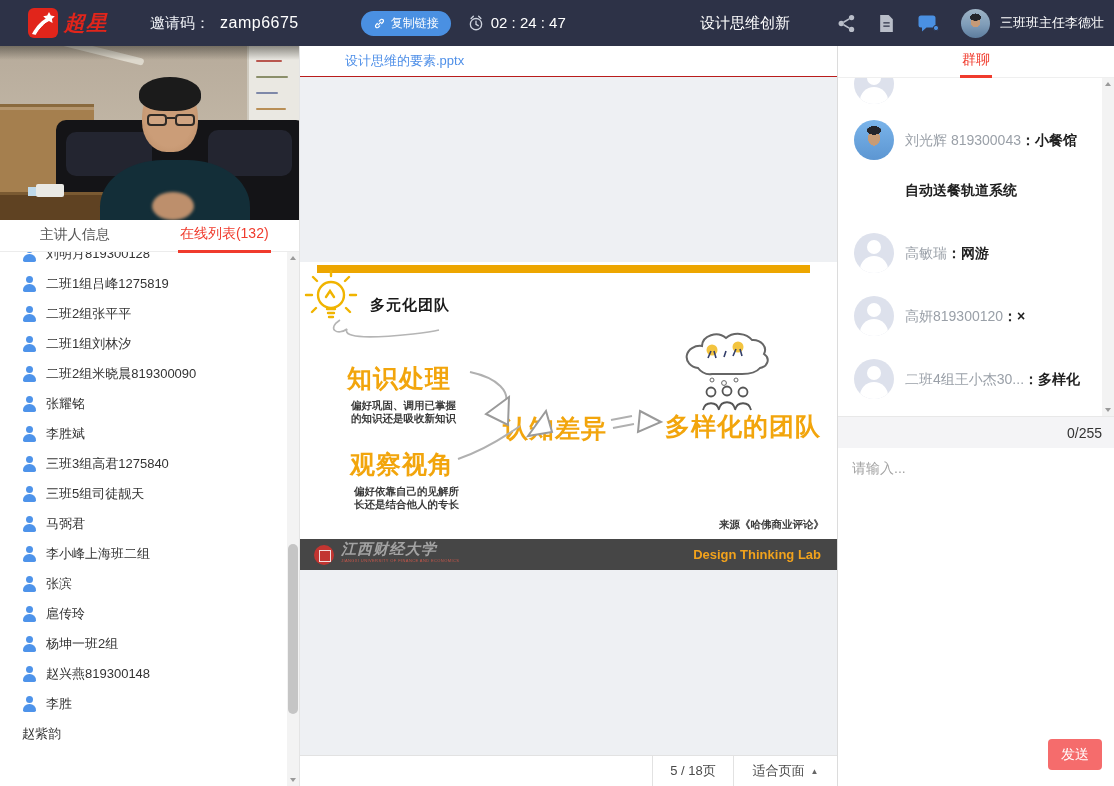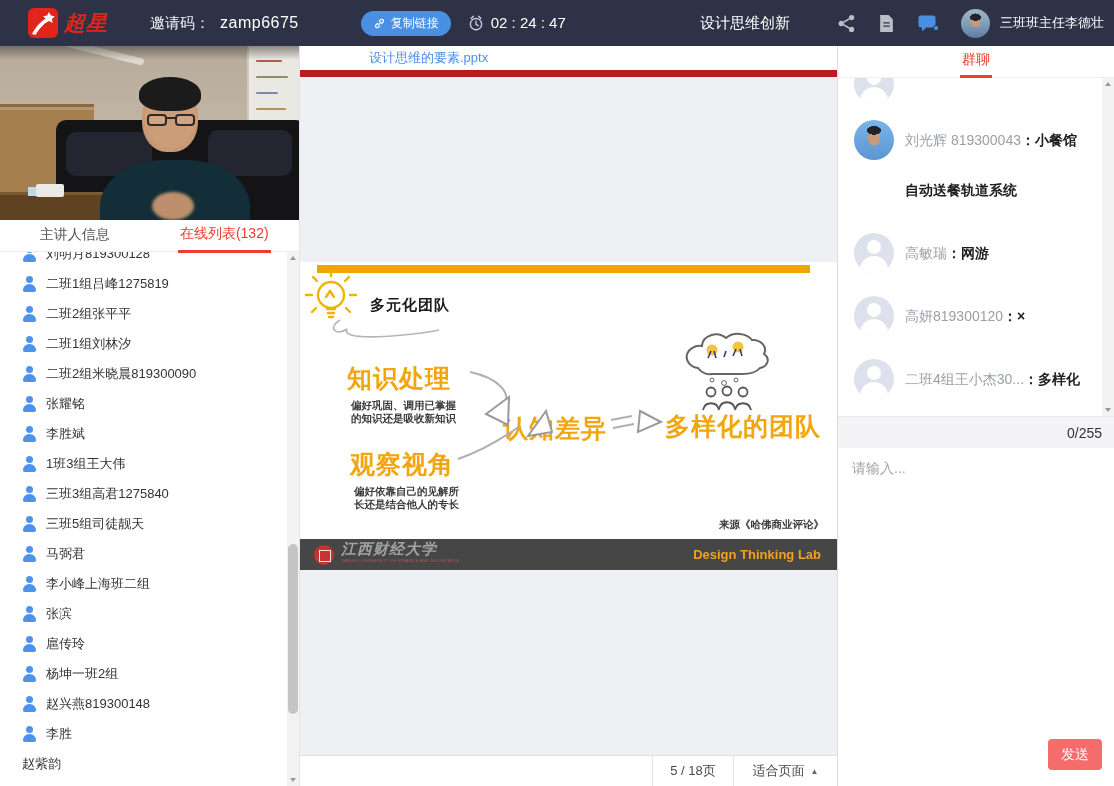--- a/index.html
+++ b/index.html
@@ -74,21 +74,21 @@
   .sbar { position:absolute; right:0; top:0; bottom:0; width:12px; background:#f3f3f3; }
   .sb-up,.sb-down { position:absolute; left:0; width:12px; height:12px; cursor:pointer; }
   .sb-up { top:0; } .sb-down { bottom:0; }
   .sb-up::after,.sb-down::after { content:""; position:absolute; left:3px; border-left:3px solid rgba(0,0,0,0); border-right:3px solid rgba(0,0,0,0); }
   .sb-up::after { top:4px; border-bottom:4px solid #9a9a9a; }
   .sb-down::after { bottom:4px; border-top:4px solid #9a9a9a; }
   .sb-thumb { position:absolute; left:1px; width:10px; background:#c5c5c5; border-radius:5px; cursor:pointer; }
 
   
   .center { width:537px; flex:none; display:flex; flex-direction:column; background:#eef0f3; }
-  .doc-tabbar { height:31px; background:#fff; border-bottom:7px solid #b91c1c; display:flex; align-items:center;padding-left:24px; }
+  .doc-tabbar { height:31px; background:#fff; border-bottom:1px solid #b91c1c; display:flex; align-items:center; }
   .doc-tab { margin-left:45px; font-size:13px; color:#4e8fe8; cursor:pointer; }
   .viewer { position:relative; flex:1; overflow:hidden; }
   .slide { position:absolute; left:0; top:185px; width:537px; height:308px; background:#fff; }
   .s-bar { position:absolute; left:17px; top:3px; width:493px; height:8px; background:#eda600; }
   .s-bulb { position:absolute; left:4px; top:8px; }
   .s-title { position:absolute; left:70px; top:34px; font-size:15px; font-weight:bold; color:#1a1a1a; letter-spacing:1px; }
   .s-cloud { position:absolute; left:378px; top:56px; }
   .s-node { position:absolute; font-weight:bold; color:#f2a50c; font-size:25px; letter-spacing:1px; white-space:nowrap; }
   .s-n1 { left:47px; top:100px; }
   .s-n2 { left:50px; top:186px; }
@@ -246,24 +246,20 @@
         <div class="member">
             <span class="micon"></span>
             <span class="mlabel">张耀铭</span>
           </div>
         <div class="member">
             <span class="micon"></span>
             <span class="mlabel">李胜斌</span>
           </div>
         <div class="member">
             <span class="micon"></span>
-            <span class="mlabel">1班3组王大伟</span>
-          </div>
-        <div class="member">
-            <span class="micon"></span>
             <span class="mlabel">三班3组高君1275840</span>
           </div>
         <div class="member">
             <span class="micon"></span>
             <span class="mlabel">三班5组司徒靓天</span>
           </div>
         <div class="member">
             <span class="micon"></span>
             <span class="mlabel">马弼君</span>
           </div>

